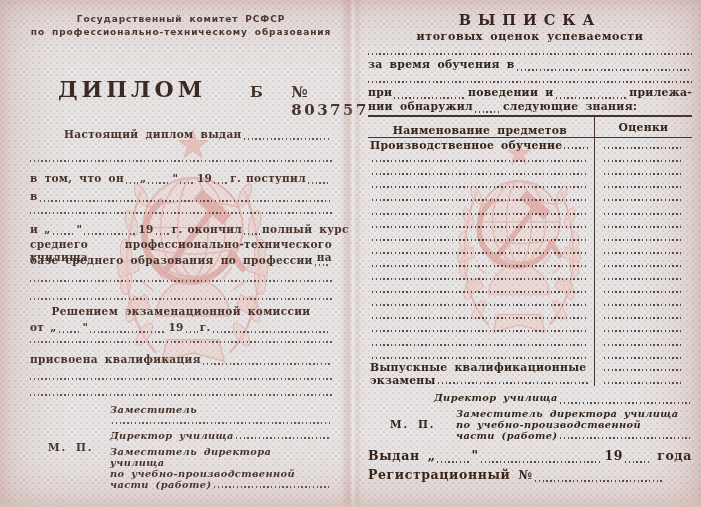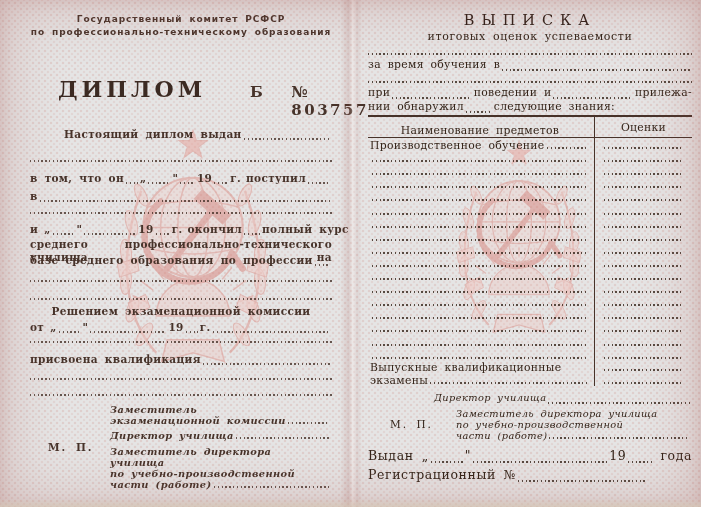--- a/index.html
+++ b/index.html
@@ -27,21 +27,21 @@
   .globe{fill:#f5c3bc;fill-opacity:.45;stroke:#dd948c;stroke-width:2}
   .hs{stroke:#d8857d;stroke-width:6;fill:none;stroke-linecap:round}
   .hshead{stroke:#d8857d;stroke-width:12;fill:none;stroke-linecap:square}
   .filllight{fill:#f2b9b1;fill-opacity:.5;stroke:#dd948c;stroke-width:1.4}
   .fillmid{fill:#e8a39b;stroke:#dd948c;stroke-width:1}
   .stem{fill:none;stroke:#dd948c;stroke-width:2.2}
 
   .page{position:absolute;}
   .lp{left:30px;top:14px;width:302px;font-size:10.5px;font-weight:bold;
       letter-spacing:.35px;word-spacing:3px;color:#47332a}
-  .rp{left:368px;top:12px;width:324px;font-size:10.8px;font-weight:normal;
+  .rp{left:368px;top:12px;width:324px;font-size:10.8px;font-weight:bold;
       letter-spacing:.3px;word-spacing:3px;color:#342419}
 
   .hdr{font-family:"DejaVu Sans","Liberation Sans",sans-serif;font-size:9px;
        font-weight:bold;text-align:center;letter-spacing:.9px;line-height:11px;color:#4a352c}
   .titlerow{display:flex;align-items:baseline;margin-top:38px;height:24px}
   .dtitle{font-size:22px;letter-spacing:4px;color:#3c2a22;margin-left:28px}
   .dseries{font-size:15px;margin-left:44px}
   .dnumber{font-size:15px;letter-spacing:2.5px;margin-left:28px}
 
   .line{display:flex;height:14px}
@@ -200,21 +200,20 @@
       <span class="ld"></span>
     </div>
     <div class="dotline" style="margin-top:11px"></div>
     <div class="dotline" style="margin-top:14px"></div>
 
     <div class="sig">
       <div class="mp">М. П.</div>
       <div class="col">
         <div class="it">Заместитель</div>
         <div class="line">
-          <span class="t it">экзаменационной комиссии</span>
           <span class="ld"></span>
         </div>
         <div class="line" style="margin-top:4px">
           <span class="t it">Директор училища</span>
           <span class="ld"></span>
         </div>
         <div class="it" style="margin-top:5px">Заместитель директора училища</div>
         <div class="it">по учебно-производственной</div>
         <div class="line">
           <span class="t it">части (работе)</span>

